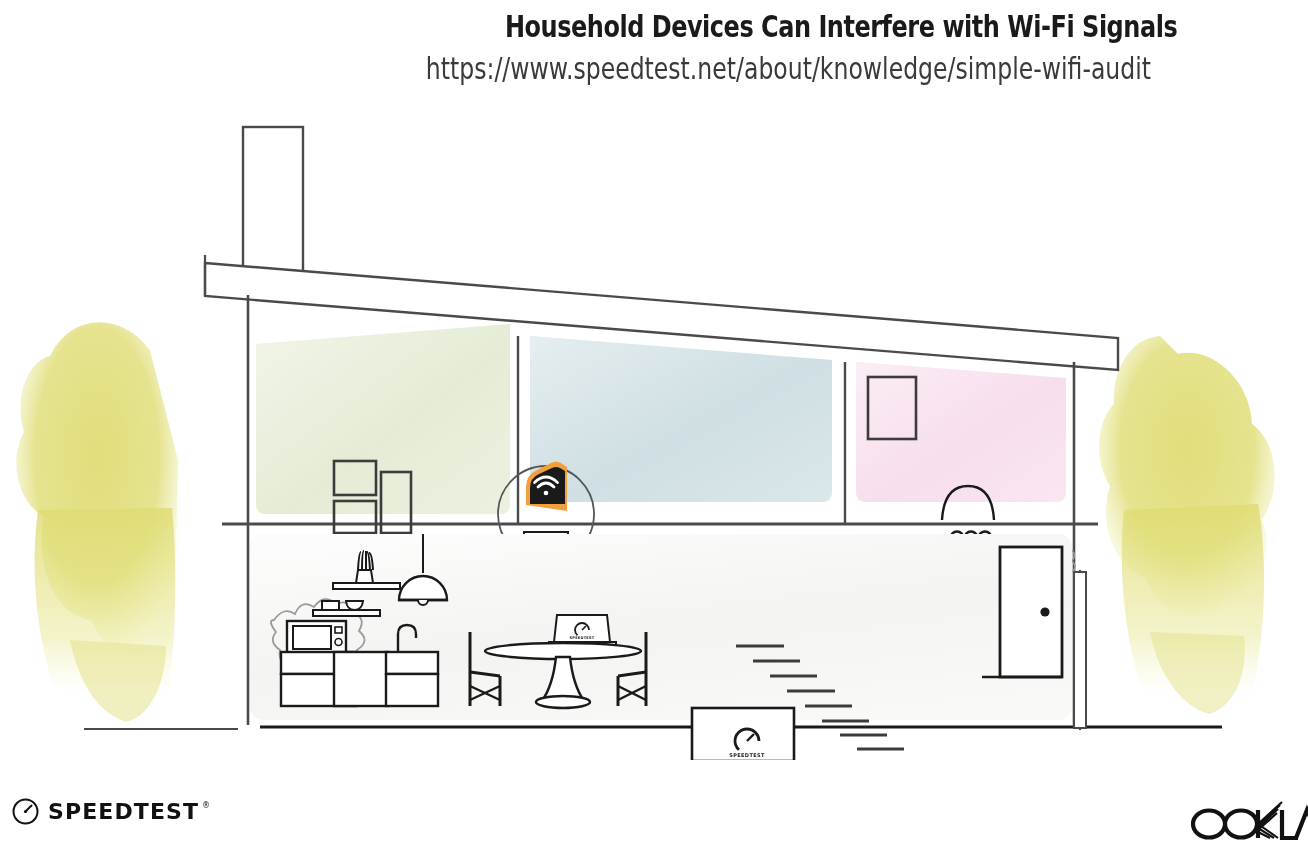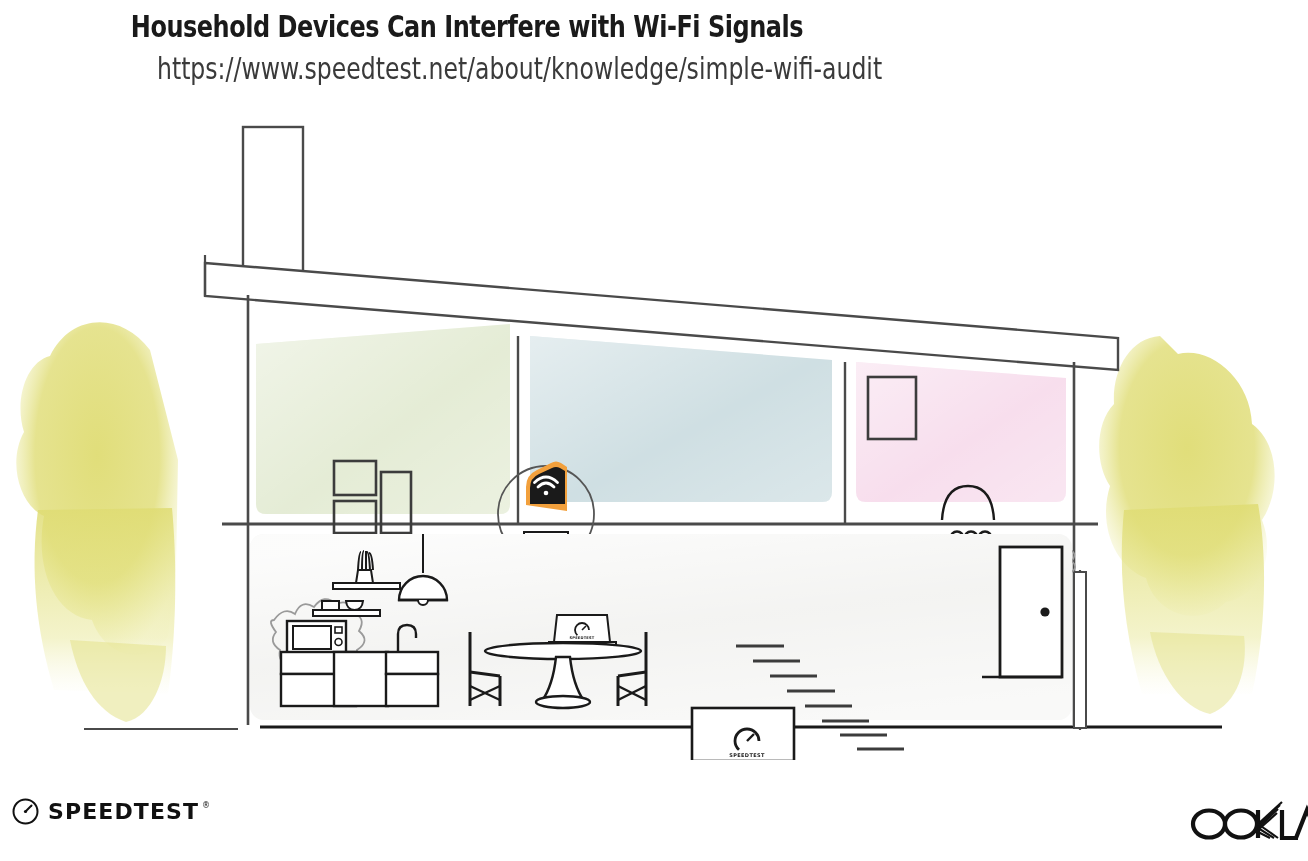--- a/index.html
+++ b/index.html
@@ -13,21 +13,21 @@
     width: 1308px;
     height: 861px;
     background: #ffffff;
     overflow: hidden;
   }
   
   #header {
     position: absolute;
     left: 0; top: 0;
     width: 1308px;
-    text-align: left;
+    text-align: right;
   }
   #title {
     margin: 0;
     padding-top: 9px;
     font-family: "DejaVu Sans", sans-serif;
     font-size: 30px;
     font-weight: 700;
     letter-spacing: -0.6px;
     color: #1a1a1a;
     transform: scaleX(0.80);

